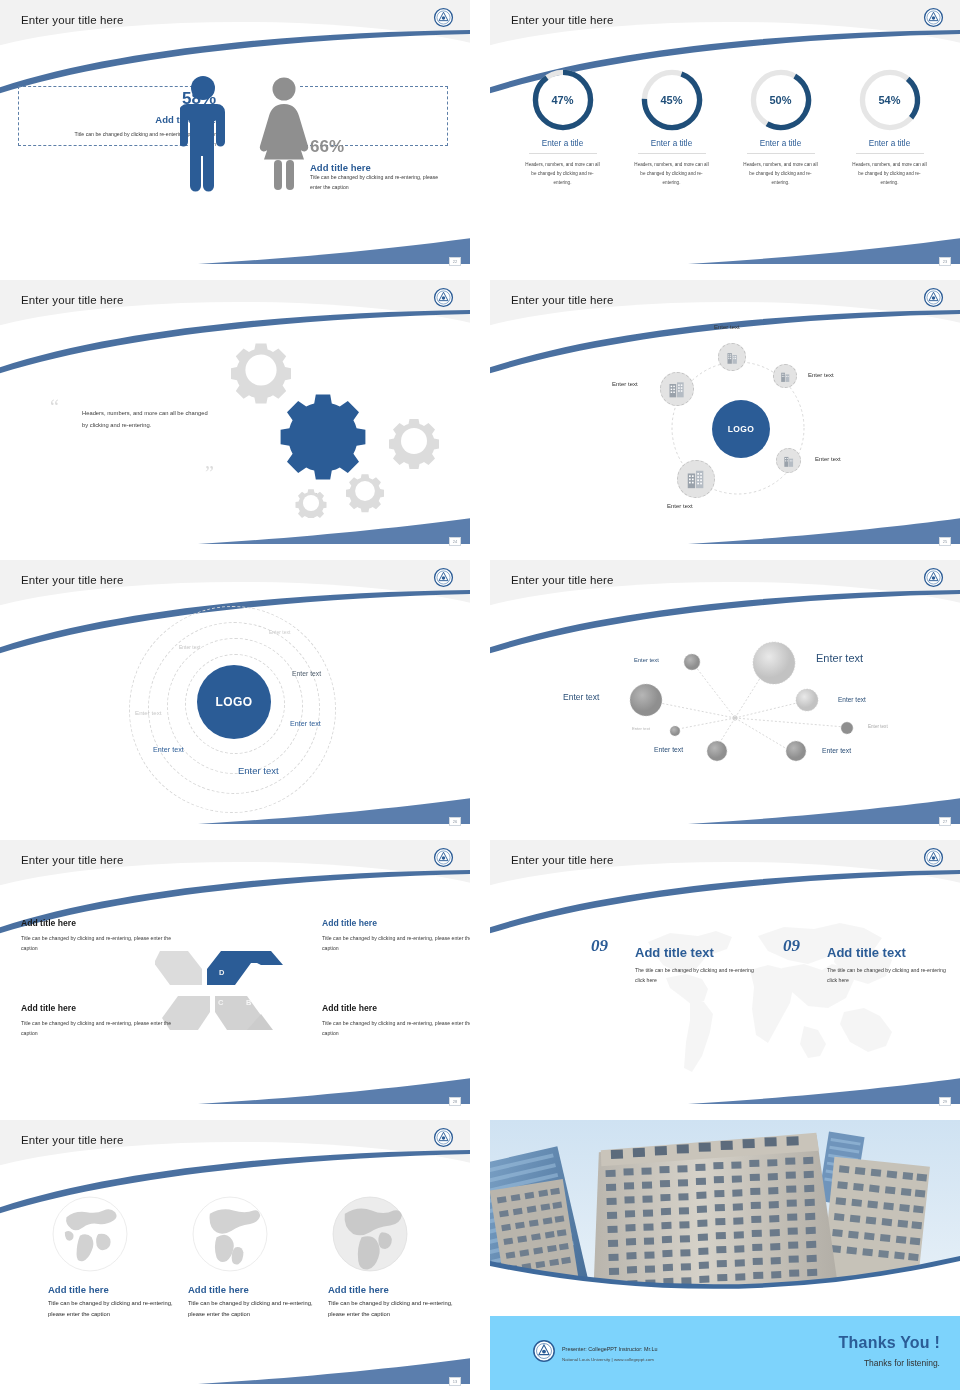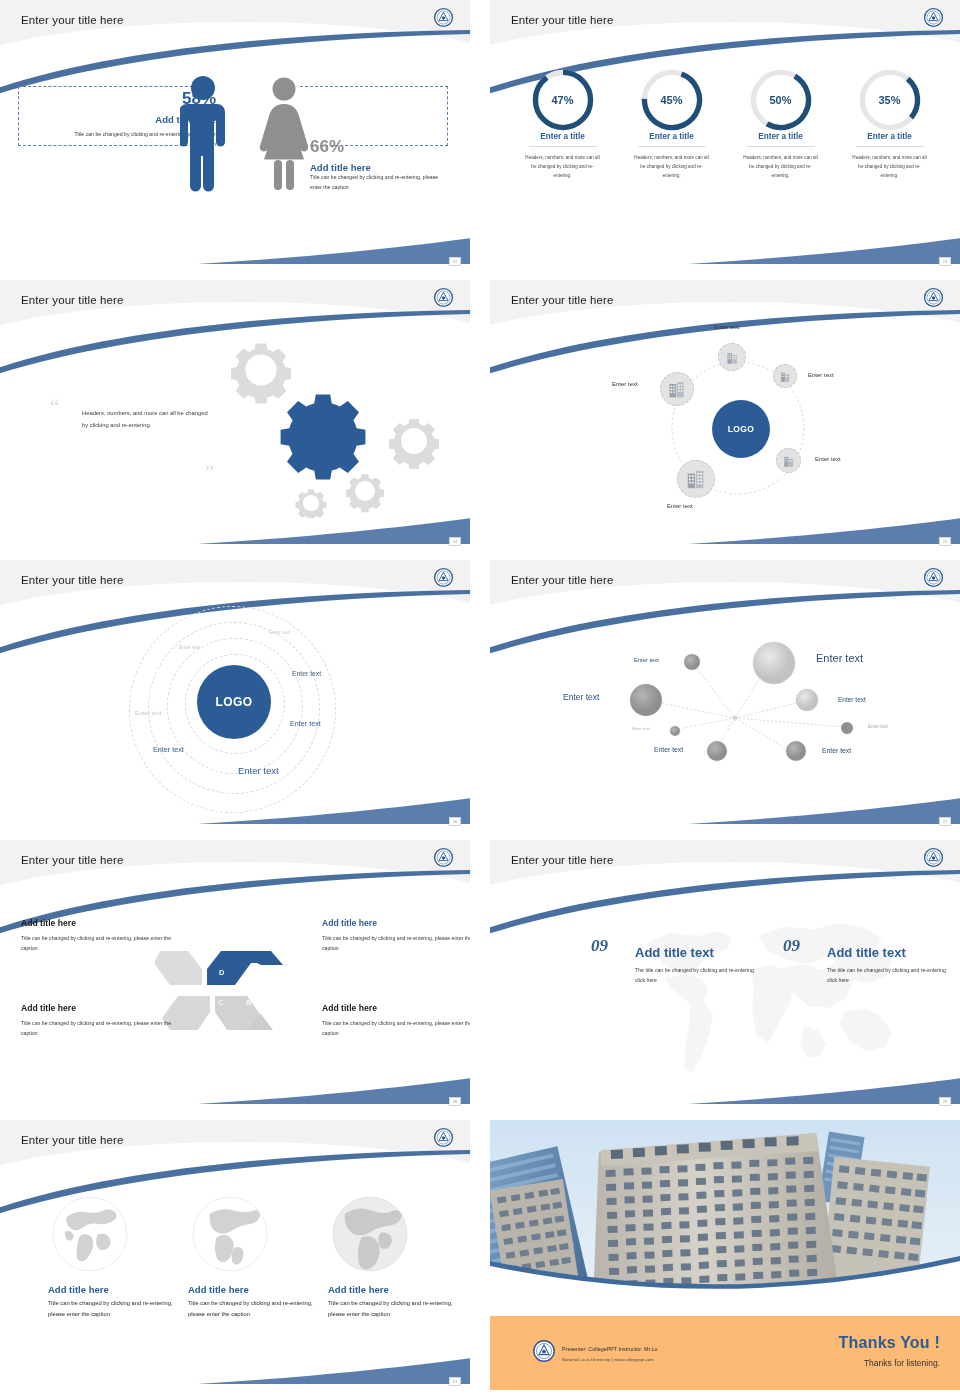--- a/index.html
+++ b/index.html
@@ -76,21 +76,21 @@
   .figF { position:absolute; left:258px; top:30px; }
 
   
   .s2-grid { position:absolute; left:18px; top:68px; width:436px; display:flex; z-index:5; }
   .s2-col { flex:1; text-align:center; position:relative; }
   .donut { width:64px; height:64px; margin:0 auto; position:relative; }
   .donut .lbl {
     position:absolute; inset:0; display:flex; align-items:center; justify-content:center;
     font-size:11px; font-weight:bold; color:#1f4e79;
   }
-  .s2-t { font-size:8.2px; font-weight:bold; color:#2b5c96; }
+  .s2-t { font-size:8.2px; font-weight:normal; color:#2b5c96; margin-top:7px; }
   .s2-rule { width:68px; height:1px; background:#dcdcdc; margin:5px auto 6px; }
   .s2-c { font-size:4.6px; color:#4a4a4a; line-height:2.0; width:78px; margin:0 auto; }
   .s3-txt { position:absolute; left:82px; top:128px; width:130px; font-size:5.8px; color:#3b3b3b; line-height:2.05; z-index:5;}
   .gear-lbl { position:absolute; font-size:4.4px; color:#444; text-align:center; line-height:1.25; pointer-events:none;}
   .gear-lbl.big { font-size:9.5px; font-weight:bold; color:#fff; line-height:1.12;}
 
   
   .hubnode { position:absolute; border-radius:50%; background:#e3e3e3; border:1px dashed #c3c3c3;
      display:flex; align-items:center; justify-content:center; }
   .node-lbl { position:absolute; font-size:6px; color:#333; white-space:nowrap; }
@@ -112,21 +112,21 @@
   .num-big { font-size:17px; font-weight:bold; font-style:italic; color:#2b5c96; font-family:"Liberation Serif",serif;}
   .s8-h { font-size:13px; font-weight:bold; color:#2b5c96; }
   .s8-c { font-size:5.2px; color:#3b3b3b; line-height:2.0; margin-top:5px; }
 
   
   .s9-col { position:absolute; width:140px; }
   .s9-h { font-size:9.5px; font-weight:bold; color:#2b5c96; margin-top:4px;}
   .s9-c { font-size:5.8px; color:#2a2a2a; line-height:1.95; margin-top:3px;}
 
   
-  .s10 { background:#fdba74; position:relative; overflow:hidden;text-align:center; }
+  .s10 { background:#7dd3fc; position:relative; overflow:hidden;text-align:center; }
   .photo { position:absolute; left:0; top:0; width:470px; height:196px; overflow:hidden;}
   .thanks-t { position:absolute; right:20px; bottom:38px; font-size:16px; font-weight:bold; color:#2b5c96; letter-spacing:.2px;}
   .thanks-s { position:absolute; right:20px; bottom:22px; font-size:8.5px; color:#333;}
   .pres1 { position:absolute; left:72px; bottom:38px; font-size:5.4px; color:#2f2f2f; white-space:nowrap;}
   .pres2 { position:absolute; left:72px; bottom:28px; font-size:4.4px; color:#4a4a4a; white-space:nowrap;}
   .foot-logo { position:absolute; left:42px; bottom:27px; width:24px; height:24px;}
 </style>
 </head>
 <body>
 
@@ -235,21 +235,21 @@
         <div class="s2-t">Enter a title</div>
         <div class="s2-rule"></div>
         <div class="s2-c">Headers, numbers, and more can all be changed by clicking and re-entering.</div>
       </div>
       <div class="s2-col">
         <div class="donut">
           <svg viewBox="0 0 36 36" width="64" height="64">
             <circle cx="18" cy="18" r="15.5" fill="none" stroke="#e6e6e6" stroke-width="3"></circle>
             <circle cx="18" cy="18" r="15.5" fill="none" stroke="#1f4e79" stroke-width="3" stroke-dasharray="24.3 160.7" stroke-linecap="butt" transform="rotate(-50 18 18)"></circle>
           </svg>
-          <div class="lbl">35%</div>
+          <div class="lbl">54%</div>
         </div>
         <div class="s2-t">Enter a title</div>
         <div class="s2-rule"></div>
         <div class="s2-c">Headers, numbers, and more can all be changed by clicking and re-entering.</div>
       </div>
     </div>
     <div class="pagenum">23</div>
   </div>
 
   <div class="slide">

